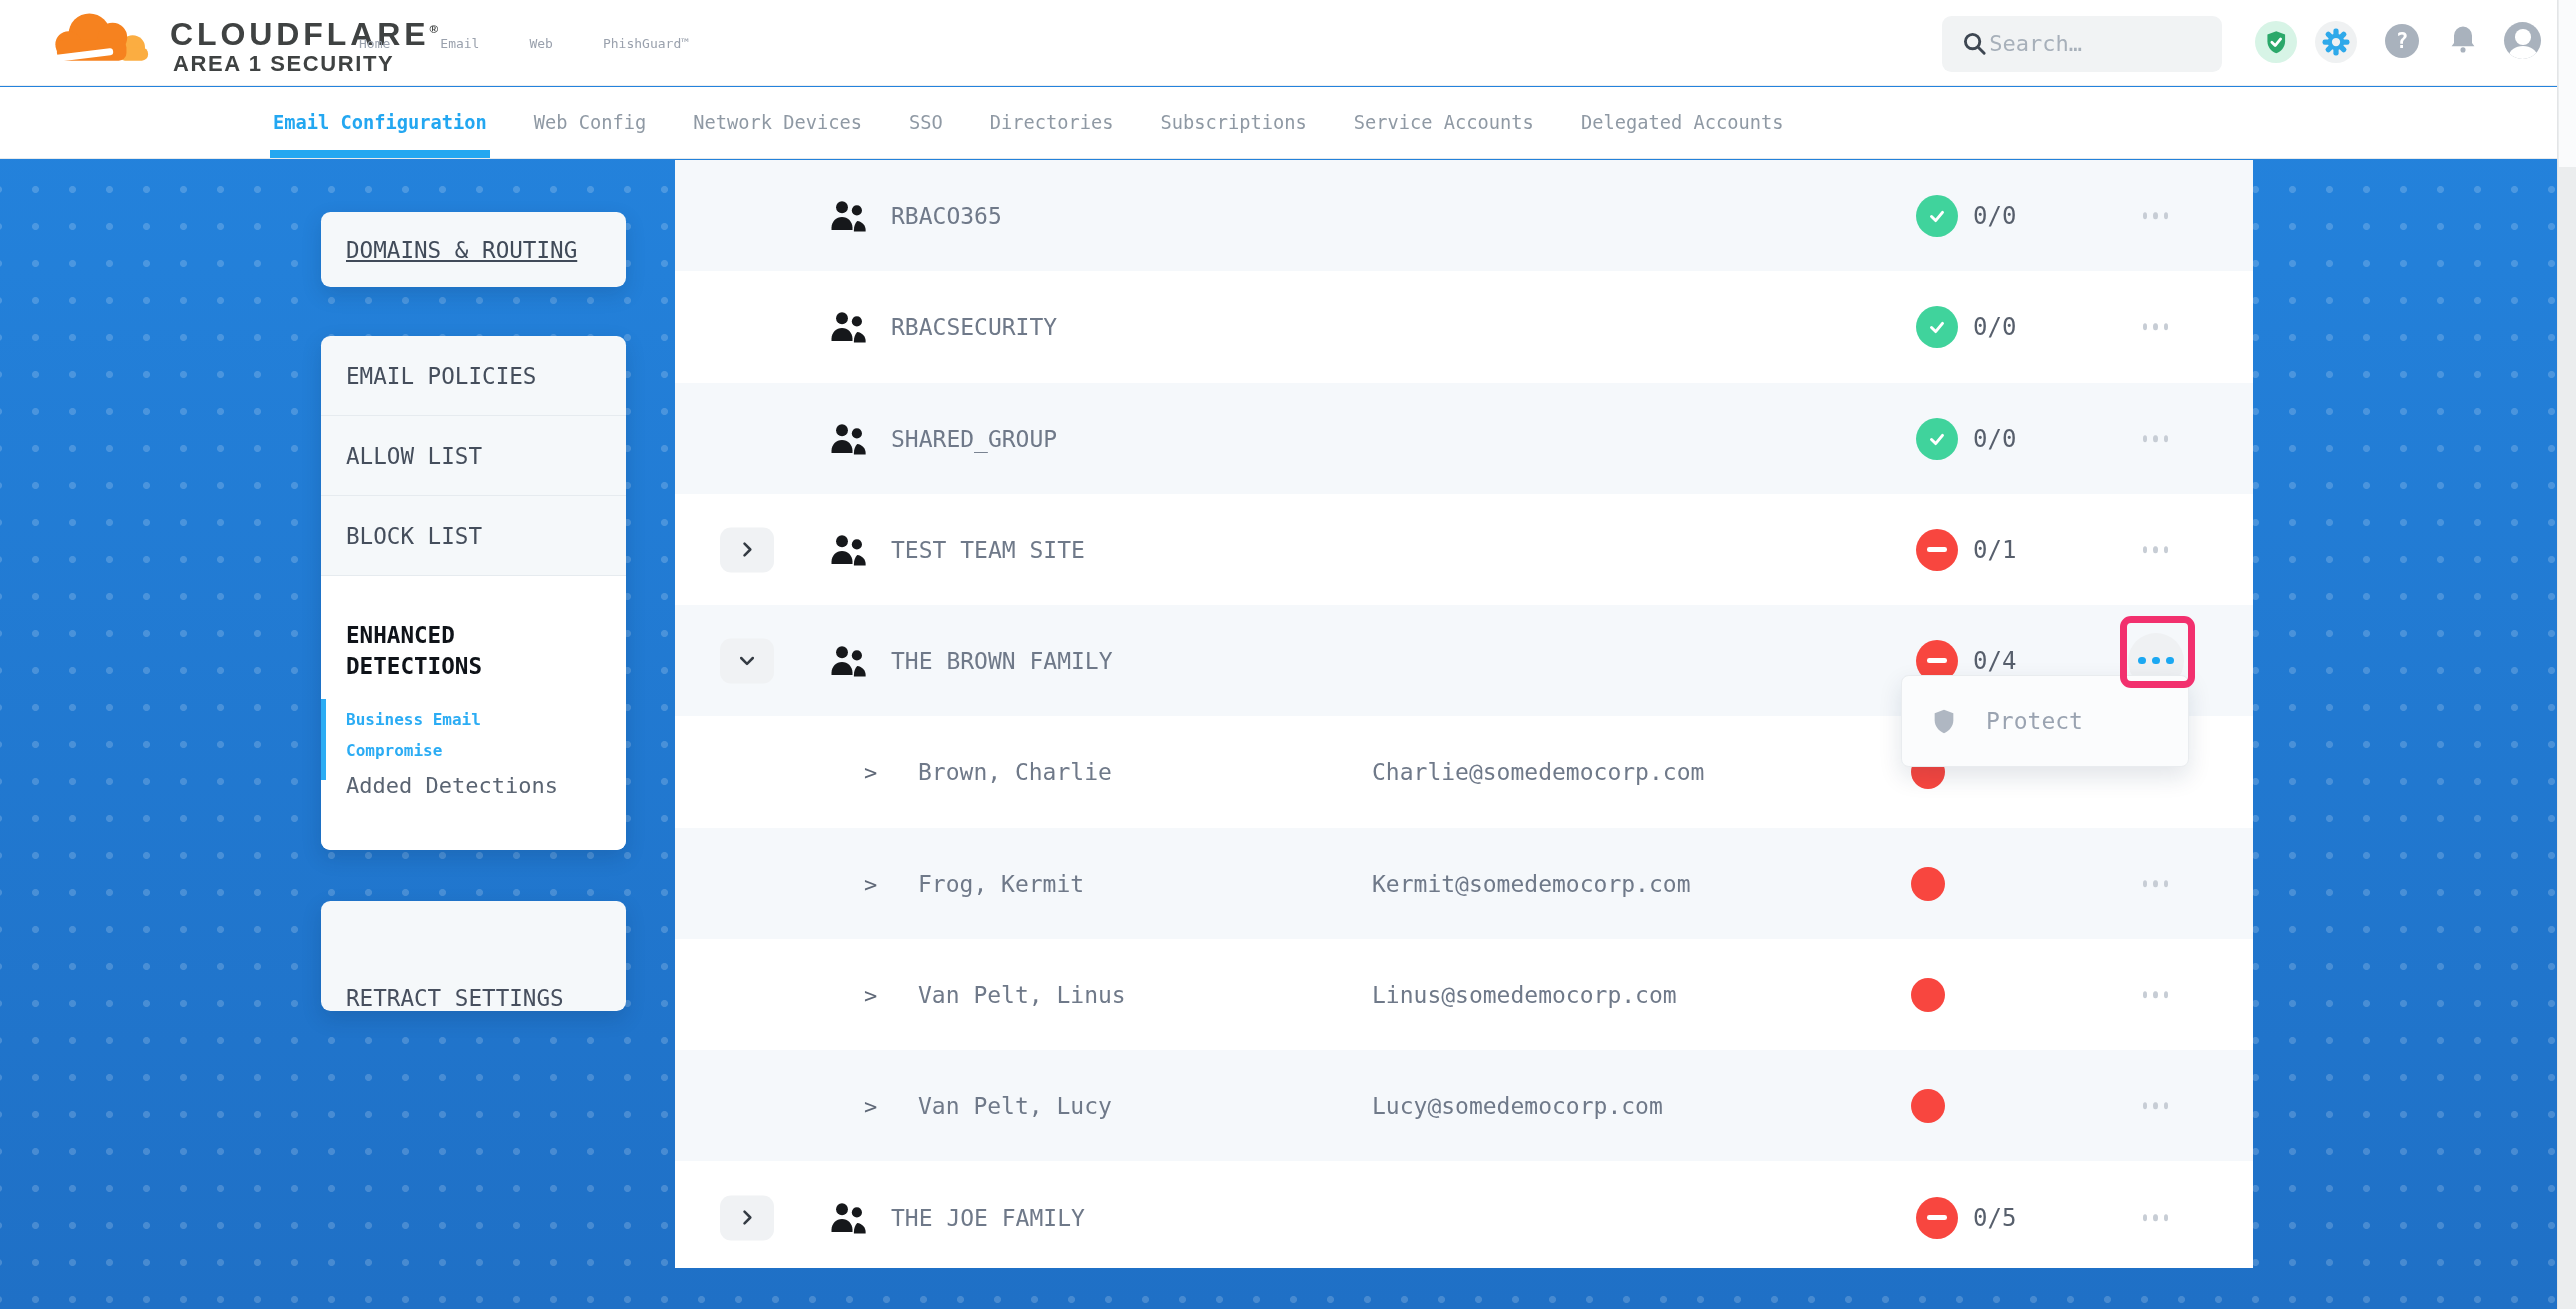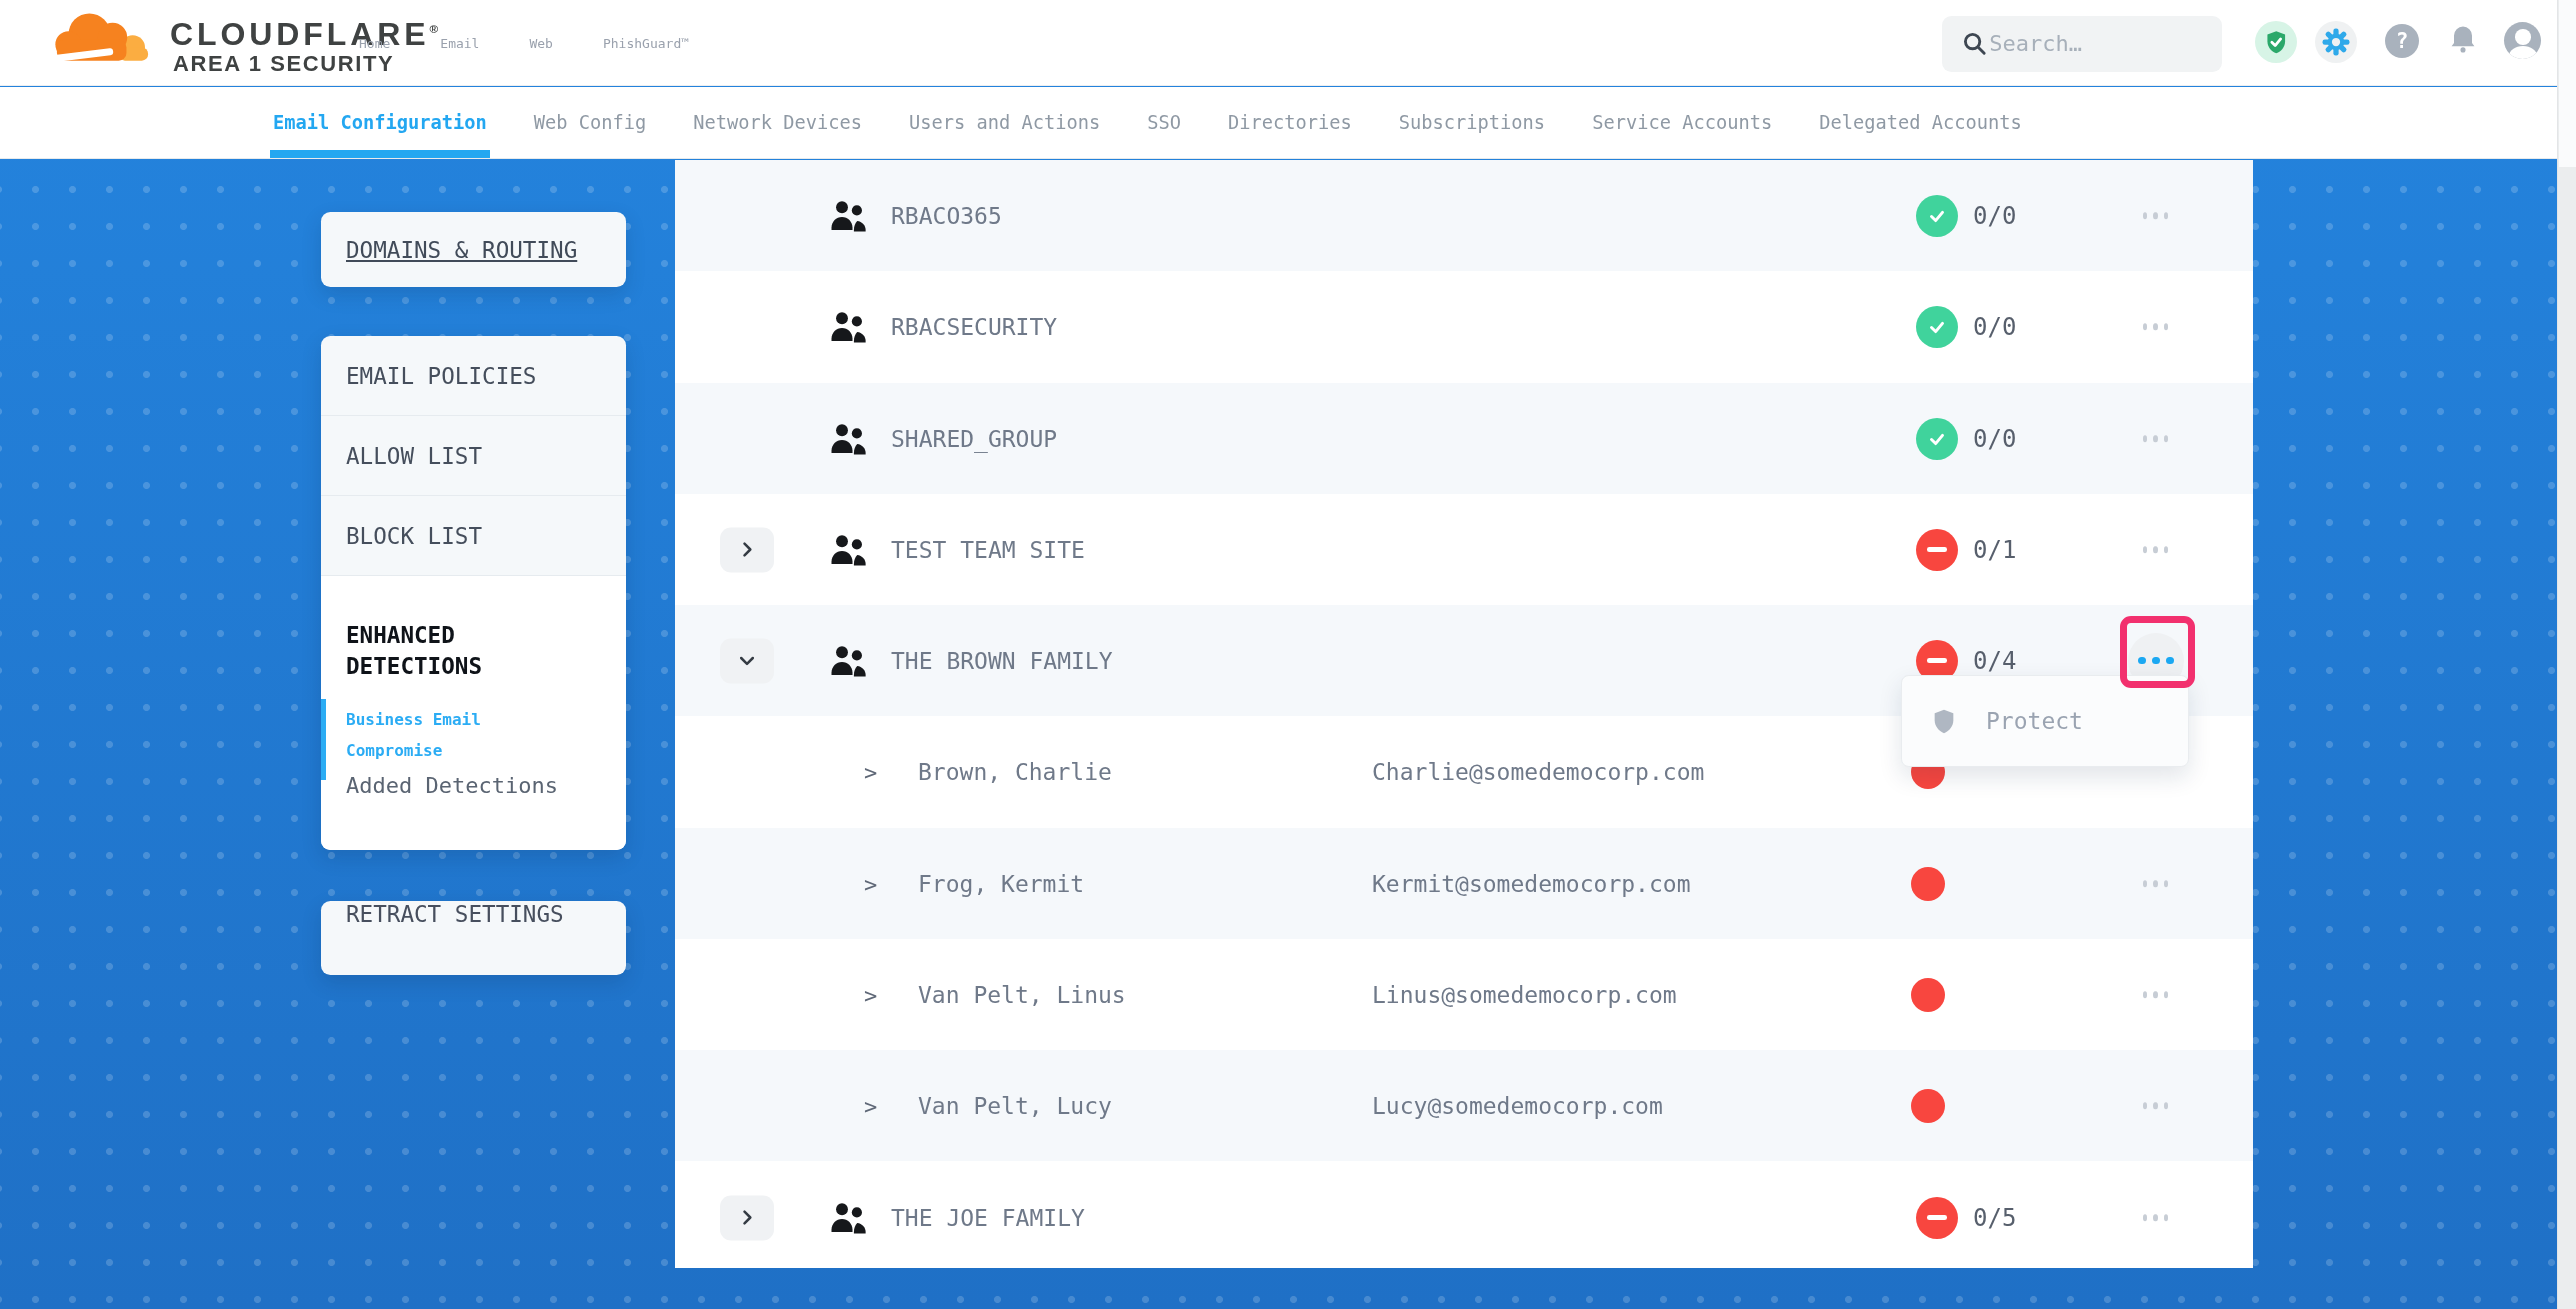--- a/index.html
+++ b/index.html
@@ -41,21 +41,21 @@
   
   .card{position:absolute;left:321px;width:305px;background:#F5F8FA;border-radius:9.3px;box-shadow:0 7.8px 20px rgba(10,35,70,.16);z-index:10;}
   .card-domains{top:212px;height:75px;display:flex;align-items:center;padding-left:25px;font-size:22.6px;color:#414B59;cursor:pointer;text-decoration:underline;}
   .card-policies{top:336px;height:514px;overflow:hidden;}
   .pol-item{height:80px;display:flex;align-items:center;padding-left:25px;font-size:22.6px;color:#454E5C;border-bottom:1.6px solid #E6EBEF;cursor:pointer;}
   .enhanced{position:absolute;left:0;top:240px;width:305px;height:274px;background:#FFFFFF;}
   .enh-title{padding:44px 23px 0 25px;font-size:22.6px;font-weight:bold;color:#0F1319;line-height:31px;width:272px;}
   .enh-item-active{position:relative;margin-top:22px;padding:0 23px 0 25px;font-size:16px;font-weight:600;color:#2BACF4;line-height:31px;width:257px;cursor:pointer;}
   .enh-item-active .bar{position:absolute;left:0;top:-4.7px;width:5.4px;height:81px;background:#2BACF4;}
   .enh-item{margin-top:7px;padding-left:25px;font-size:22px;color:#5A6472;cursor:pointer;}
-  .card-retract{top:901px;height:74px;display:flex;align-items:flex-start;padding-left:25px;font-size:22.6px;color:#474F5E;cursor:pointer;}
+  .card-retract{top:901px;height:110px;display:flex;align-items:flex-end;padding-left:25px;font-size:22.6px;color:#474F5E;cursor:pointer;}
 
   
   .table{position:absolute;left:675px;top:160px;width:1578px;height:1108px;background:#fff;z-index:5;}
   .row{position:absolute;left:0;width:1578px;height:111px;}
   .row.light{background:#F5F8FB;padding-left:24px;}
   .row > *{position:absolute;top:50%;transform:translateY(-50%);}
   .expand-btn{left:45px;width:54px;height:45px;border-radius:11px;background:#F0F2F4;border:none;display:flex;align-items:center;justify-content:center;cursor:pointer;}
   .users-ic{left:153px;width:42px;height:36px;}
   .gname{left:216px;font-size:23px;color:#6F7989;white-space:nowrap;}
   .mcaret{left:189px;font-size:22px;color:#5F6877;}
@@ -143,21 +143,20 @@
       <path fill="#A9B2BD" d="M12 3a6 6 0 0 0-6 6v5l-1.6 2.2h15.2L18 14V9a6 6 0 0 0-6-6z"></path>
       <circle cx="12" cy="18.6" r="1.7" fill="#A9B2BD"></circle>
     </svg>
     <div class="avatar"></div>
   </header>
 
   <nav class="subnav">
     <span class="tab active">Email Configuration</span>
     <span class="tab">Web Config</span>
     <span class="tab">Network Devices</span>
-    <span class="tab">Users and Actions</span>
     <span class="tab">SSO</span>
     <span class="tab">Directories</span>
     <span class="tab">Subscriptions</span>
     <span class="tab">Service Accounts</span>
     <span class="tab">Delegated Accounts</span>
   </nav>
 
   <div class="card card-domains">
     <span>DOMAINS &amp; ROUTING</span>
   </div>

